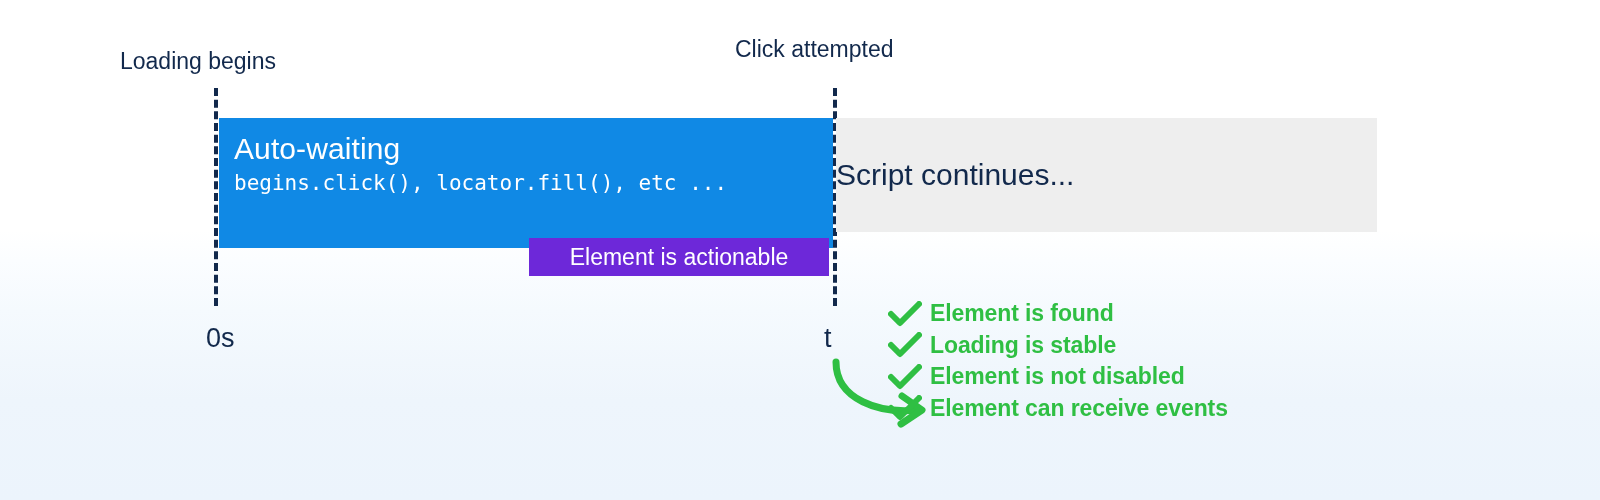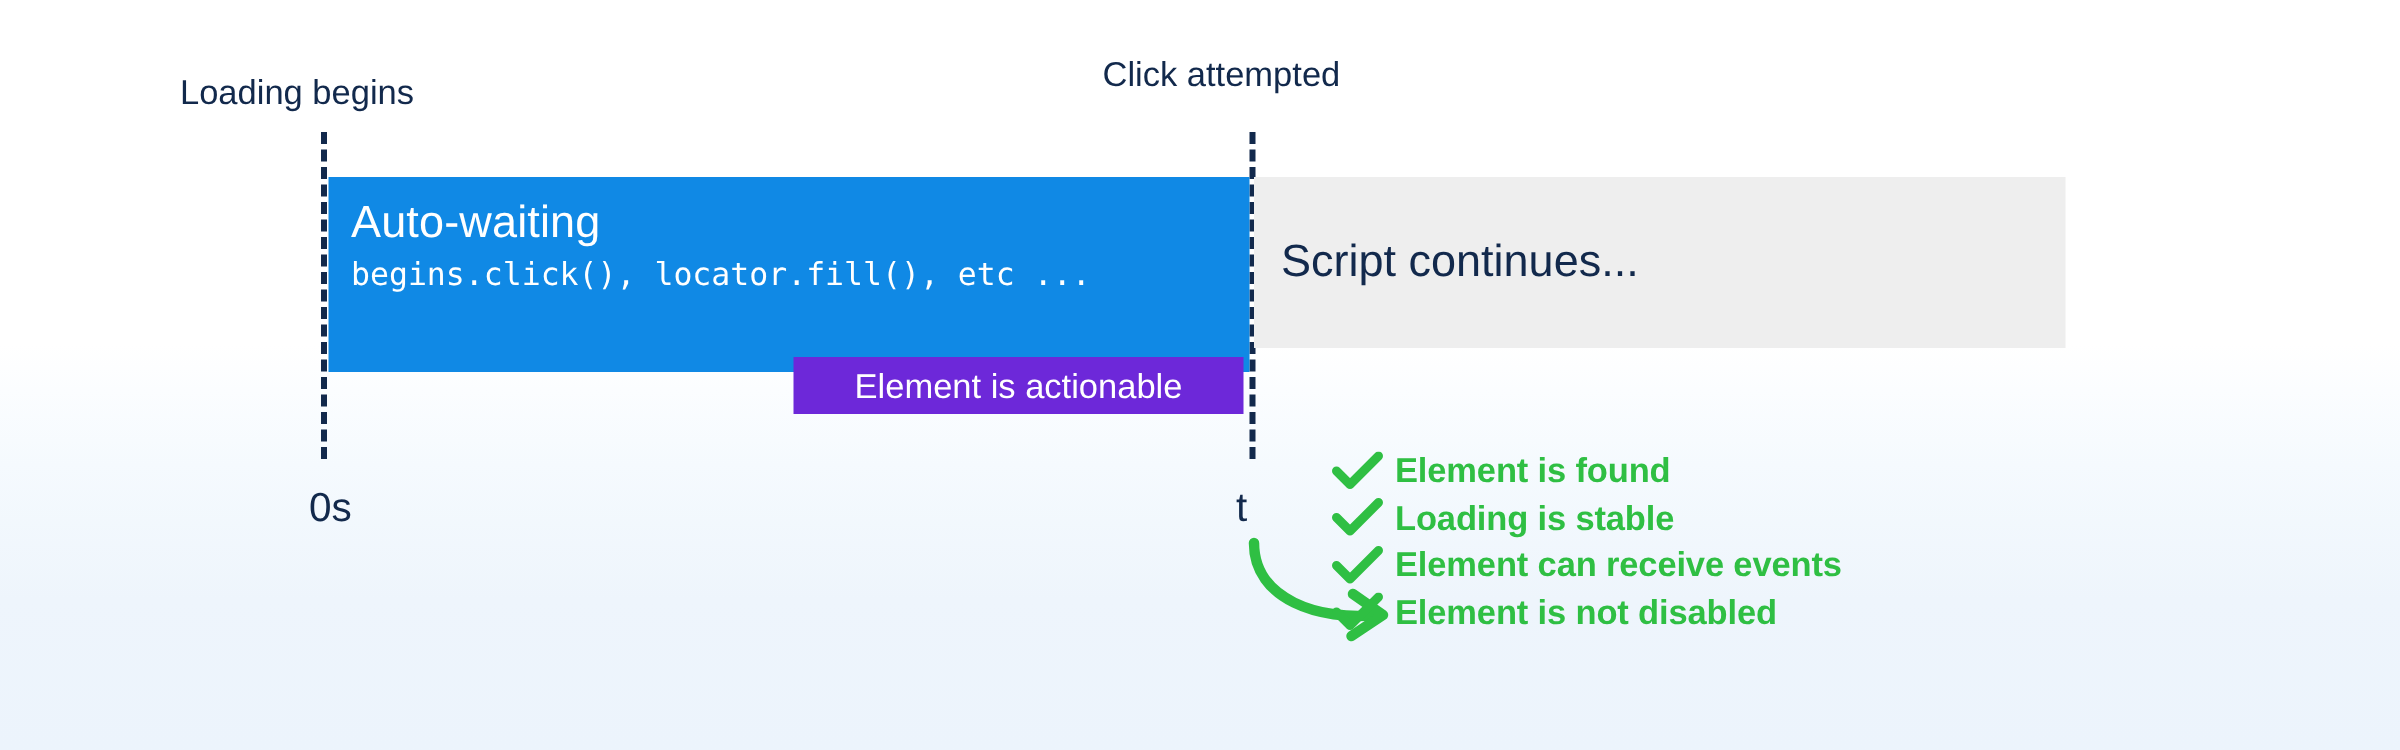--- a/index.html
+++ b/index.html
@@ -95,21 +95,20 @@
   #band-script {
     position: absolute;
     left: 836px;
     top: 118px;
     width: 541px;
     height: 114px;
     background: #eeeeee;
     box-sizing: border-box;
     display: flex;
     align-items: center;
-    padding-left: 18px;
   }
   #band-script .band-title {
     font-size: 30px;
     font-weight: 400;
     color: #12294c;
     line-height: 1.15;
     white-space: nowrap;
   }
 
   
@@ -218,25 +217,25 @@
       <svg class="check-icon" viewBox="0 0 34 26">
         <path d="M3,13 L12,22 L31,3" fill="none" stroke="#2fbf43" stroke-width="6" stroke-linecap="round" stroke-linejoin="round"></path>
       </svg>
       <span class="check-text">Loading is stable</span>
     </div>
 
     <div class="check-row">
       <svg class="check-icon" viewBox="0 0 34 26">
         <path d="M3,13 L12,22 L31,3" fill="none" stroke="#2fbf43" stroke-width="6" stroke-linecap="round" stroke-linejoin="round"></path>
       </svg>
+      <span class="check-text">Element is not disabled</span>
+    </div>
+
+    <div class="check-row">
+      <svg class="check-icon" viewBox="0 0 34 26">
+        <path d="M3,13 L12,22 L31,3" fill="none" stroke="#2fbf43" stroke-width="6" stroke-linecap="round" stroke-linejoin="round"></path>
+      </svg>
       <span class="check-text">Element can receive events</span>
     </div>
 
-    <div class="check-row">
-      <svg class="check-icon" viewBox="0 0 34 26">
-        <path d="M3,13 L12,22 L31,3" fill="none" stroke="#2fbf43" stroke-width="6" stroke-linecap="round" stroke-linejoin="round"></path>
-      </svg>
-      <span class="check-text">Element is not disabled</span>
-    </div>
-
   </div>
 
 </div>
 
 </body></html>

